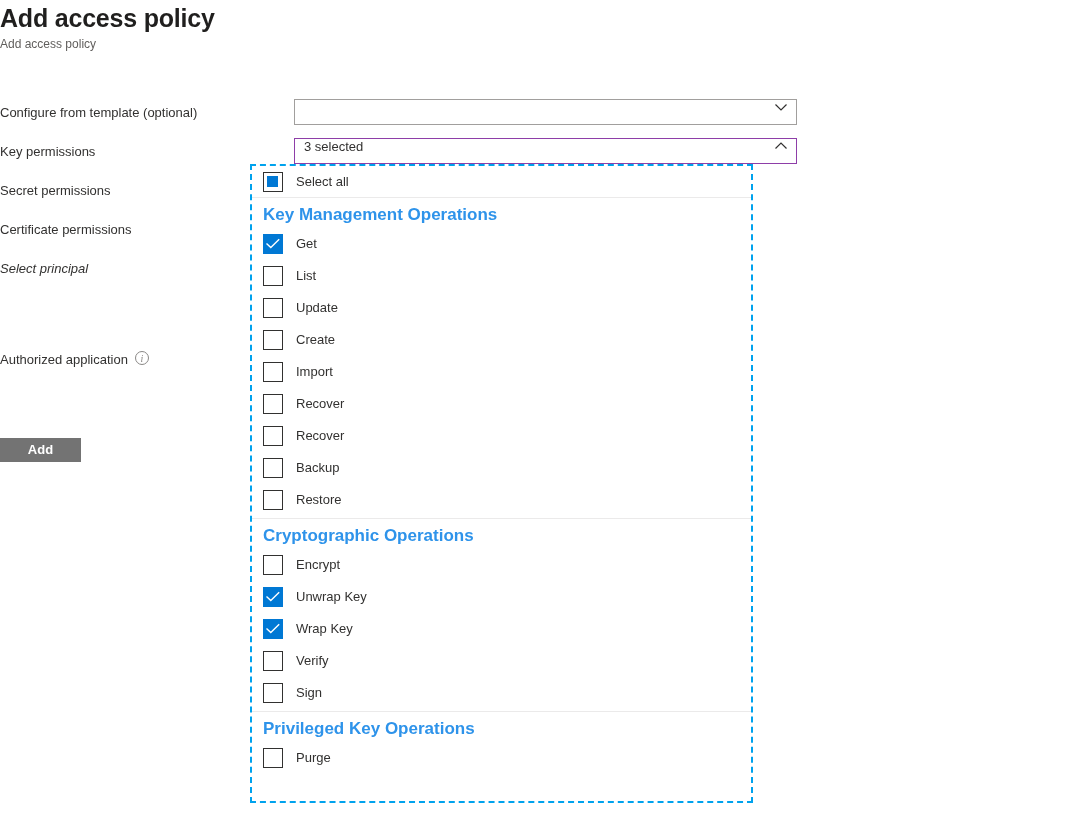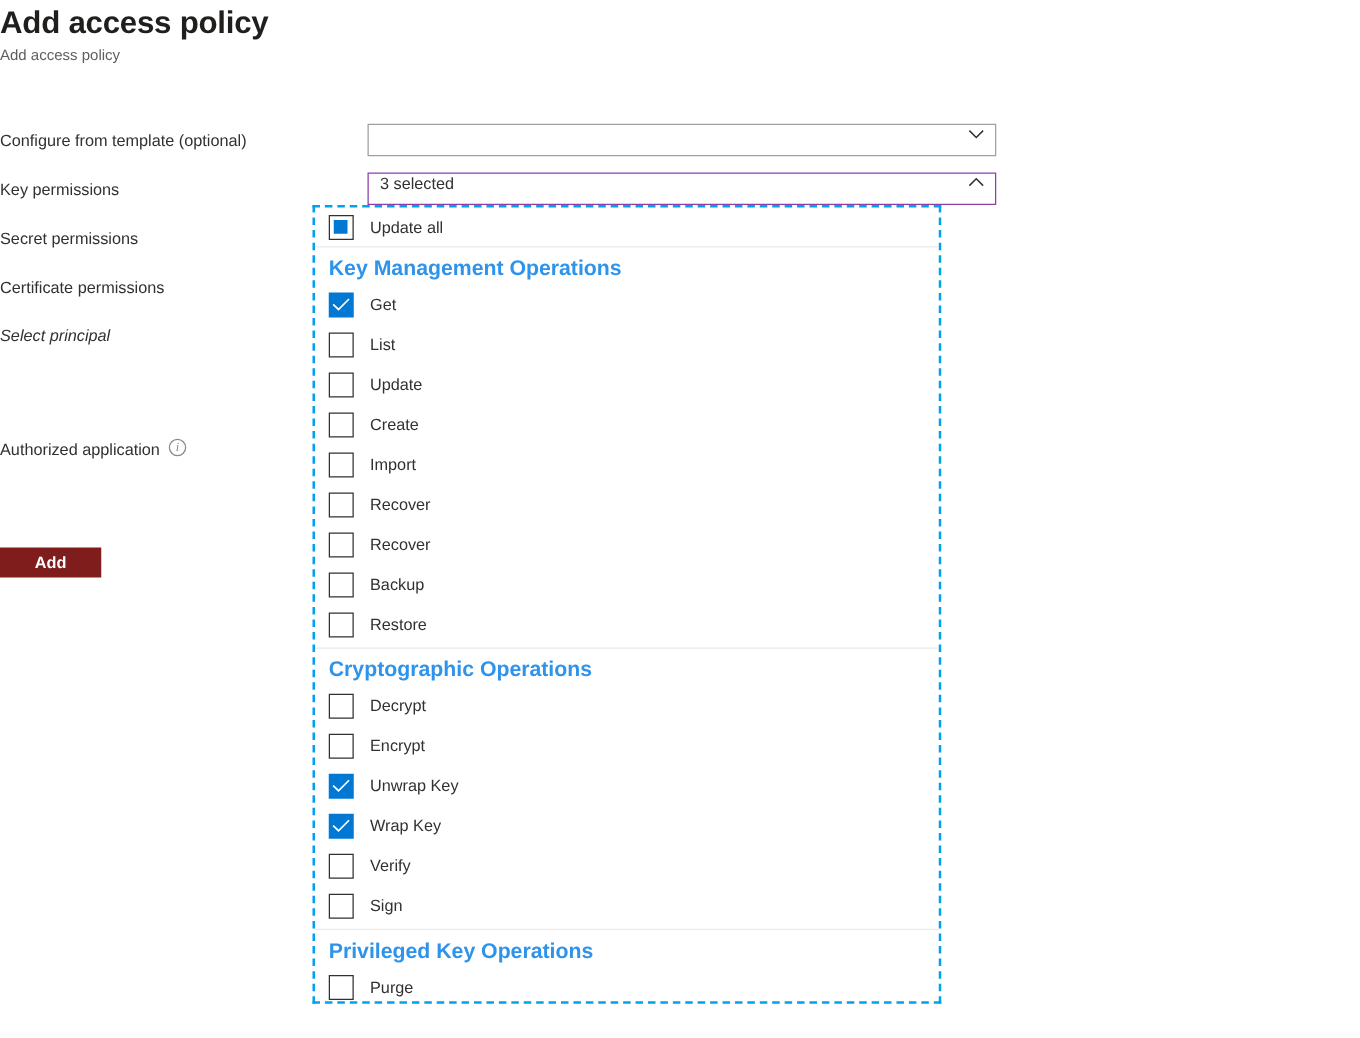--- a/index.html
+++ b/index.html
@@ -68,21 +68,21 @@
     box-sizing: border-box;
   }
 
   
   .add-button {
     position: absolute;
     left: 0;
     top: 438px;
     width: 81px;
     height: 24px;
-    background: #7f1d1d;
+    background: #737373;
     color: #ffffff;
     border: none;
     font-family: "Liberation Sans", sans-serif;
     font-size: 13px;
     font-weight: bold;
     cursor: pointer;
     padding: 0;
     line-height: 24px;
     text-align: center;
   }
@@ -217,21 +217,21 @@
   <span class="field-value">3 selected</span>
   <svg class="chevron" viewBox="0 0 14 14" fill="none" xmlns="http://www.w3.org/2000/svg">
     <path d="M1.5 9.5 L7 4 L12.5 9.5" stroke="#323130" stroke-width="1.2" fill="none"></path>
   </svg>
 </div>
 
 <div class="dropdown-panel">
 
   <div class="option-row option-selectall">
     <span class="cb indeterminate"></span>
-    <span class="option-label">Update all</span>
+    <span class="option-label">Select all</span>
   </div>
   <div class="separator"></div>
 
   <div class="group-header">Key Management Operations</div>
 
   <div class="option-row">
     <span class="cb checked">
       <svg width="16" height="14" viewBox="0 0 16 14" xmlns="http://www.w3.org/2000/svg">
           <path d="M1.5 6.5 L5.8 10.6 L14.2 2.2" stroke="#ffffff" stroke-width="1.4" fill="none"></path>
         </svg>
@@ -270,24 +270,20 @@
     <span class="cb"></span>
     <span class="option-label">Restore</span>
   </div>
 
   <div class="separator"></div>
 
   <div class="group-header">Cryptographic Operations</div>
 
   <div class="option-row">
     <span class="cb"></span>
-    <span class="option-label">Decrypt</span>
-  </div>
-  <div class="option-row">
-    <span class="cb"></span>
     <span class="option-label">Encrypt</span>
   </div>
   <div class="option-row">
     <span class="cb checked">
       <svg width="16" height="14" viewBox="0 0 16 14" xmlns="http://www.w3.org/2000/svg">
           <path d="M1.5 6.5 L5.8 10.6 L14.2 2.2" stroke="#ffffff" stroke-width="1.4" fill="none"></path>
         </svg>
     </span>
     <span class="option-label">Unwrap Key</span>
   </div>

